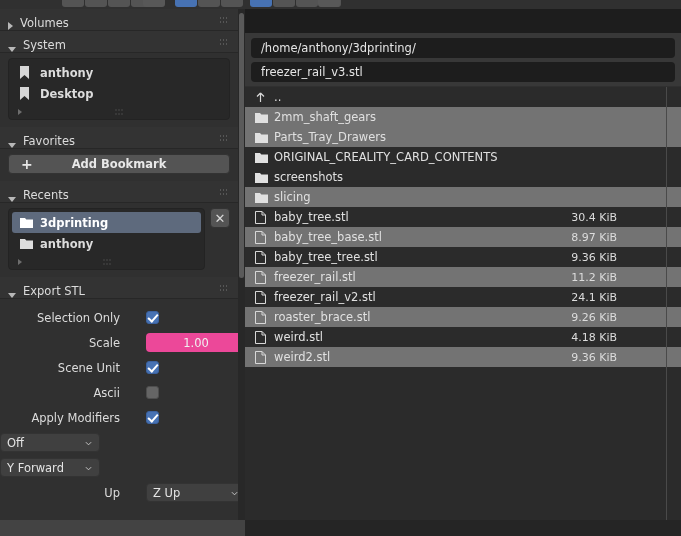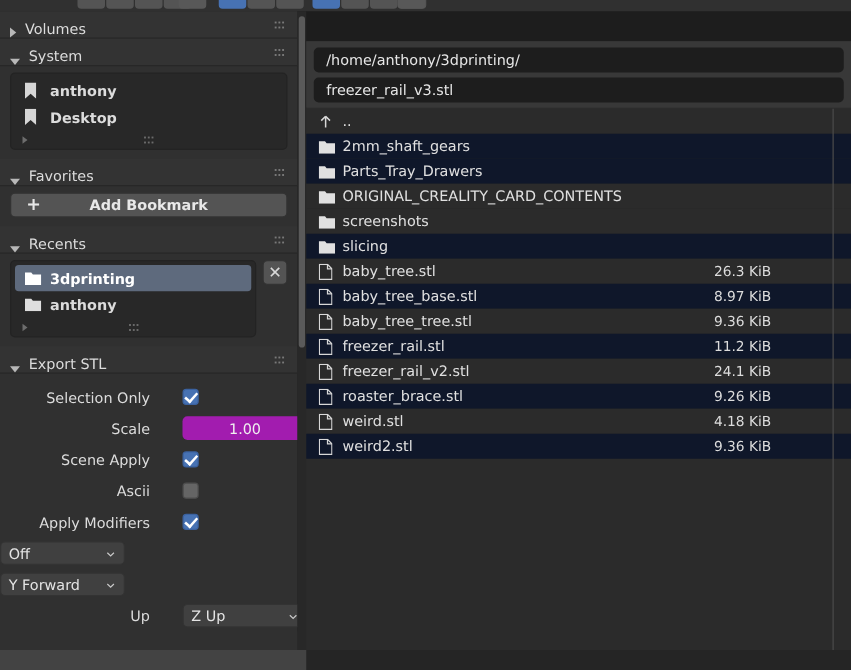--- a/index.html
+++ b/index.html
@@ -113,21 +113,21 @@
     width: 13px; height: 13px; border-radius: 3px; background: #4772b3;
     border: 1px solid #3b62a0; position: relative;
   }
   .checkbox.off { background: #656565; border-color: #4e4e4e; }
   .checkbox.on::after {
     content: ""; position: absolute; left: 3px; top: 0px;
     width: 4px; height: 8px; border: solid #ffffff;
     border-width: 0 2px 2px 0; transform: rotate(42deg);
   }
   .numfield {
-    width: 100px; height: 19px; background: #a21caf; border-radius: 4px;
+    width: 100px; height: 19px; background: #ec4899; border-radius: 4px;
     display: flex; align-items: center; justify-content: center;
     font-size: 11.5px; color: #f0f0f0;
   }
   .dropdown {
     width: 100px; height: 19px; background: #404040; border: 1px solid #333;
     border-radius: 4px; display: flex; align-items: center;
     padding: 0 6px; font-size: 11.5px; color: #e4e4e4; position: relative;
   }
   .dropdown .chev {
     position: absolute; right: 7px; top: 50%; margin-top: -3px;
@@ -155,21 +155,21 @@
     height: 20px; background: #1d1d1d; border-radius: 4px;
     display: flex; align-items: center; padding-left: 10px;
     font-size: 11.5px; color: #e6e6e6; margin-bottom: 4px;
   }
   .textfield:last-child { margin-bottom: 0; }
 
   .filelist { position: absolute; left: 0; top: 54px; right: 0; bottom: 0; background: #2b2b2b; }
   .frow {
     height: 20px; display: flex; align-items: center;
     padding-left: 10px; font-size: 11.5px; color: #e0e0e0;
-    background: #0f172a;
+    background: #737373;
   }
   .frow.alt { background: #2b2b2b; }
   .frow .ico { width: 19px; flex: 0 0 auto; display: flex; align-items: center; }
   .frow .fname { flex: 1 1 auto; white-space: nowrap; overflow: hidden; }
   .frow .fsize {
     flex: 0 0 auto; text-align: right; padding-right: 64px;
     font-size: 11px; color: #dcdcdc;
   }
   .rp-sep {
     position: absolute; right: 14px; top: 54px; width: 1px; bottom: 0;
@@ -324,21 +324,21 @@
       <div class="prop-row">
         <div class="prop-label">Scale</div>
         <div class="prop-ctl">
           <div class="numfield">
             <span>1.00</span>
           </div>
         </div>
       </div>
 
       <div class="prop-row">
-        <div class="prop-label">Scene Apply</div>
+        <div class="prop-label">Scene Unit</div>
         <div class="prop-ctl">
             <div class="checkbox on"></div>
           </div>
       </div>
 
       <div class="prop-row">
         <div class="prop-label">Ascii</div>
         <div class="prop-ctl">
             <div class="checkbox off"></div>
           </div>
@@ -468,21 +468,21 @@
       </div>
 
       <div class="frow alt">
         <span class="ico">
           <svg width="11" height="13" viewBox="0 0 11 13">
               <path d="M0.5 0.5 H7 L10.5 4 V12.5 H0.5 Z" fill="none" stroke="#d8d8d8" stroke-width="1"></path>
               <path d="M7 0.5 L7 4 H10.5" fill="none" stroke="#d8d8d8" stroke-width="1"></path>
             </svg>
         </span>
         <span class="fname">baby_tree.stl</span>
-        <span class="fsize">26.3 KiB</span>
+        <span class="fsize">30.4 KiB</span>
       </div>
 
       <div class="frow">
         <span class="ico">
           <svg width="11" height="13" viewBox="0 0 11 13">
               <path d="M0.5 0.5 H7 L10.5 4 V12.5 H0.5 Z" fill="none" stroke="#d8d8d8" stroke-width="1"></path>
               <path d="M7 0.5 L7 4 H10.5" fill="none" stroke="#d8d8d8" stroke-width="1"></path>
             </svg>
         </span>
         <span class="fname">baby_tree_base.stl</span>

